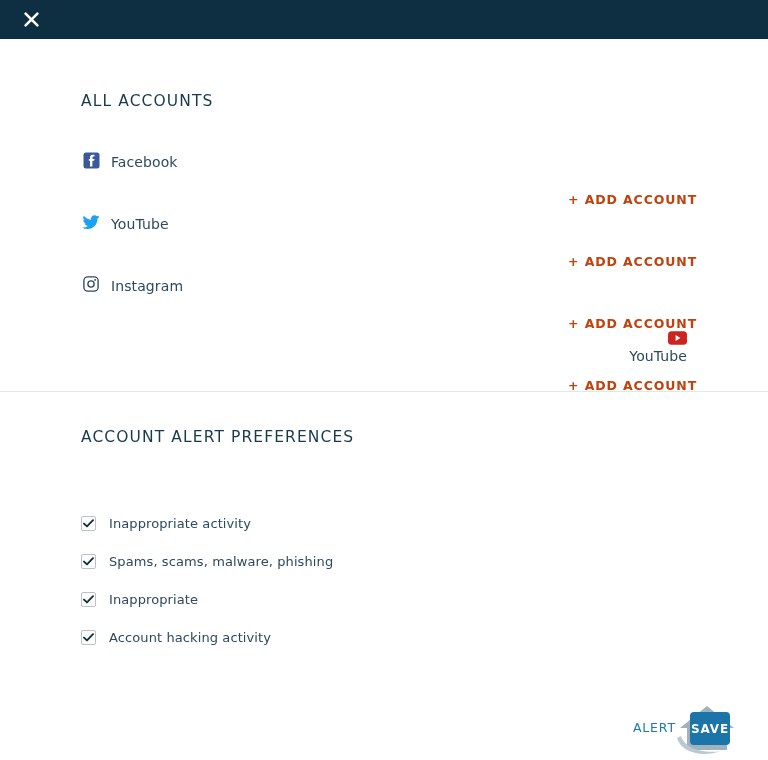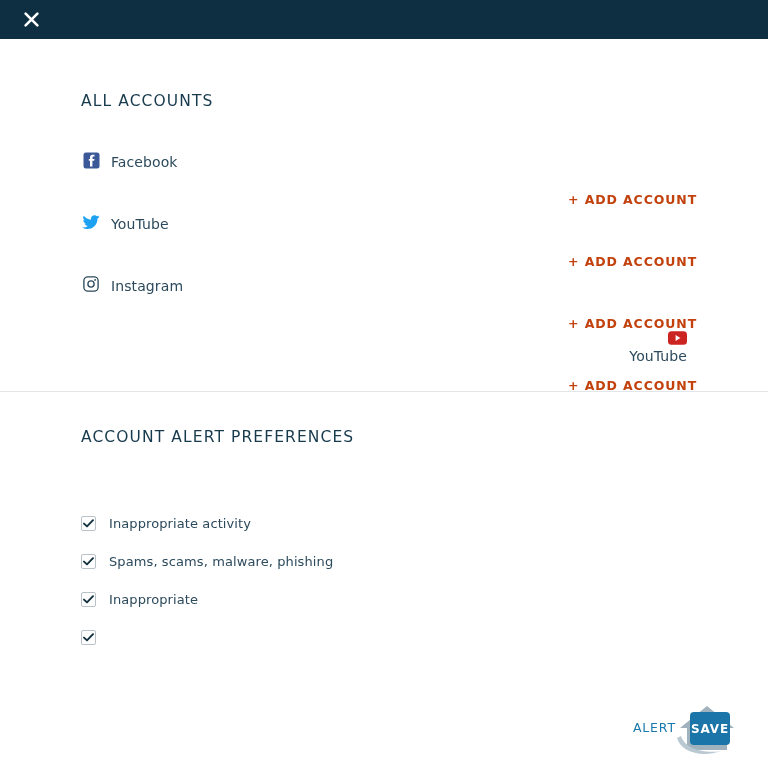--- a/index.html
+++ b/index.html
@@ -279,20 +279,21 @@
     </span>
     <span class="check-label">Inappropriate</span>
   </div>
 
   <div class="check-row" id="check-3">
     <span class="checkbox">
       <svg width="11" height="9" viewBox="0 0 11 9">
           <path d="M1 4.6 L4 7.4 L10 1.2" fill="none" stroke="#12313f" stroke-width="1.9" stroke-linecap="round" stroke-linejoin="round"></path>
         </svg>
     </span>
+    <span class="check-label">Account hacking activity</span>
   </div>
 
   <div class="house-logo">
     <svg width="64" height="58" viewBox="0 0 64 58">
       <path d="M32 4 L59 26 L52 26 L52 48 L12 48 L12 26 L5 26 Z" fill="#9fb2bd"></path>
       <rect x="43" y="10" width="6" height="12" fill="#9fb2bd"></rect>
       <rect x="24" y="27" width="16" height="15" fill="#ffffff"></rect>
       <rect x="26.5" y="29.5" width="4.6" height="4.6" fill="#9fb2bd"></rect>
       <rect x="33" y="29.5" width="4.6" height="4.6" fill="#9fb2bd"></rect>
       <rect x="26.5" y="36" width="4.6" height="4.6" fill="#9fb2bd"></rect>

